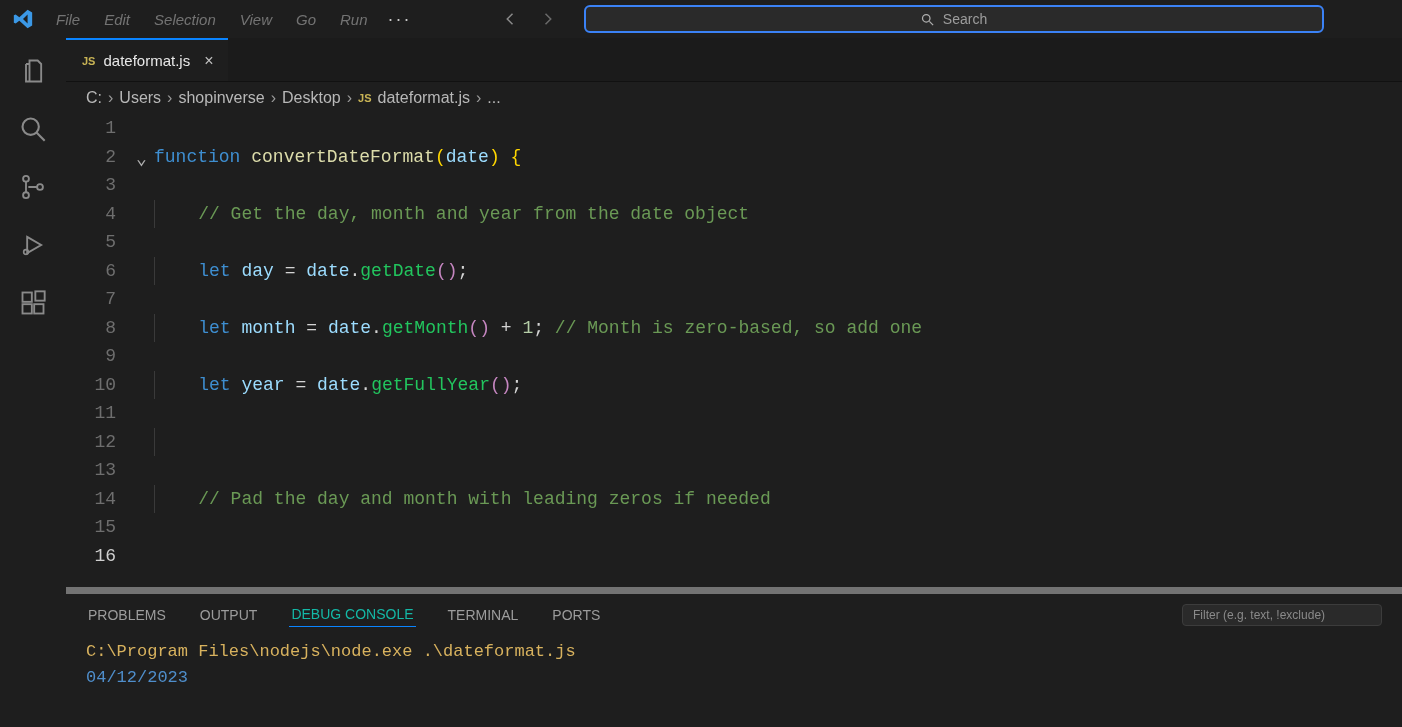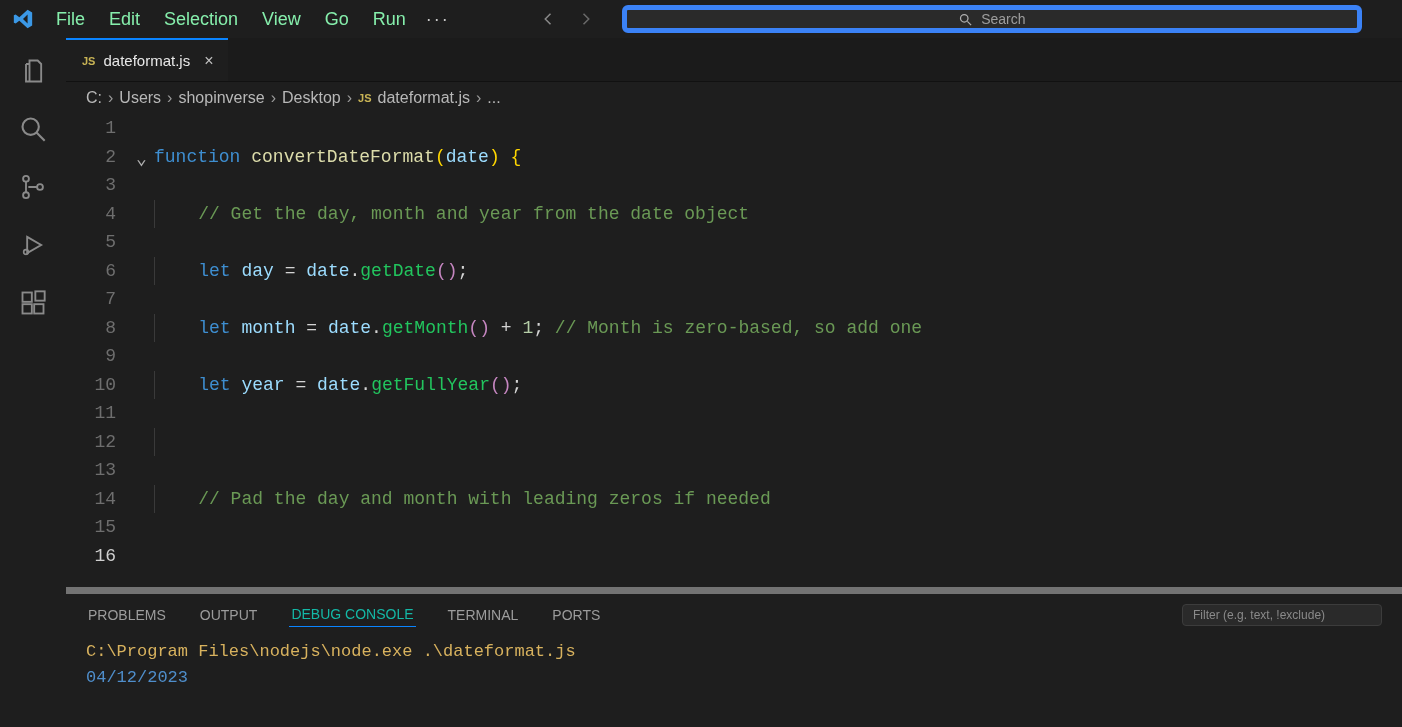--- a/index.html
+++ b/index.html
@@ -23,43 +23,44 @@
     display: flex; align-items: center; justify-content: center;
     margin-right: 8px;
   }
   .titlebar .menu {
     display: flex;
     gap: 4px;
   }
   .titlebar .menu-item {
     padding: 4px 10px;
     border-radius: 4px;
-    font-size: 18px;
-    color: #86efac;
+    font-size: 15px;
+    color: #737373;
+    font-style: italic;
   }
   .titlebar .dots {
     padding: 4px 10px;
     font-size: 18px;
     color: #c9c9c9;
     letter-spacing: 2px;
   }
   .titlebar .spacer-small { width: 80px; }
   .titlebar .nav-arrows {
     display: flex;
     gap: 18px;
     align-items: center;
     color: #7a7a7a;
     margin-right: 28px;
   }
   .titlebar .search-box {
     flex: 1;
     max-width: 740px;
     height: 28px;
     background: #2a2a2a;
-    border: 5px solid #3b82f6;
+    border: 2px solid #3b82f6;
     border-radius: 6px;
     display: flex;
     align-items: center;
     justify-content: center;
     gap: 8px;
     color: #9d9d9d;
   }
   .titlebar .title-right { width: 30px; }
   .main-row {
     display: flex;

